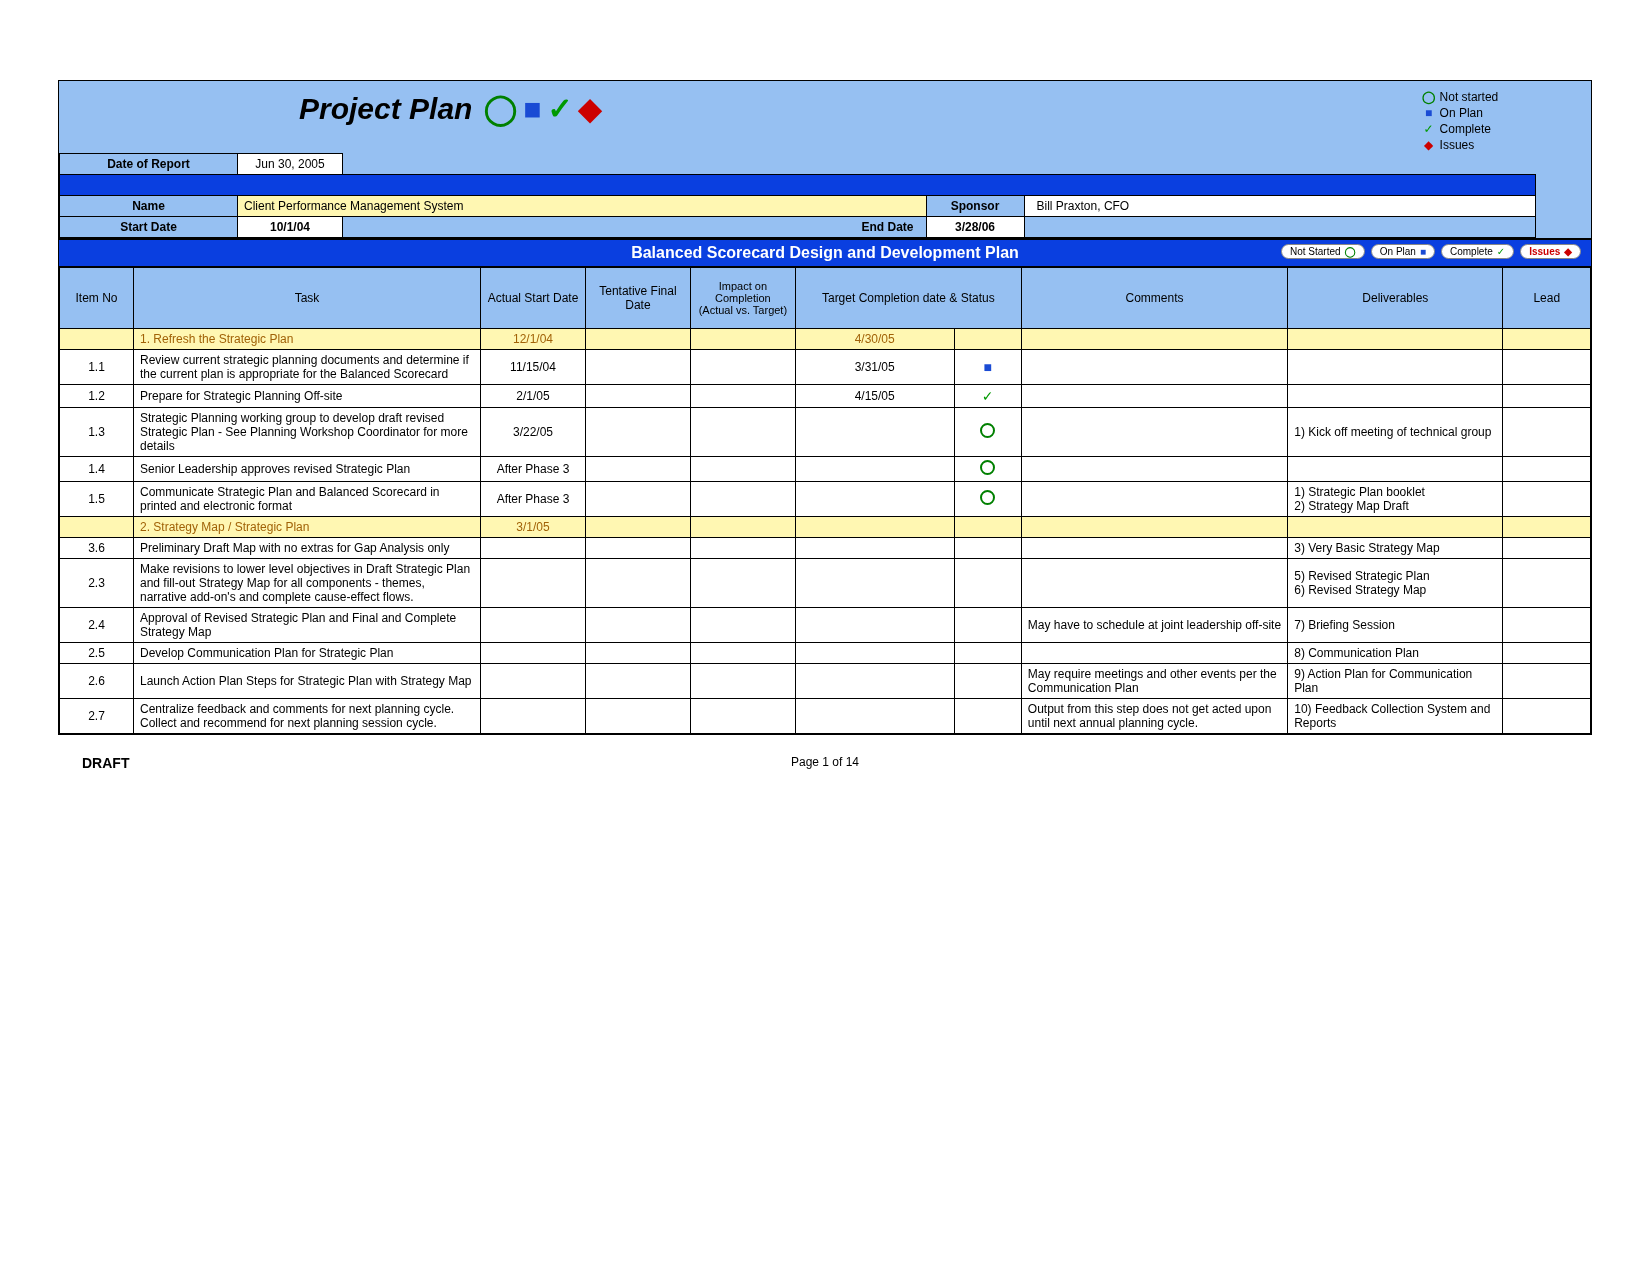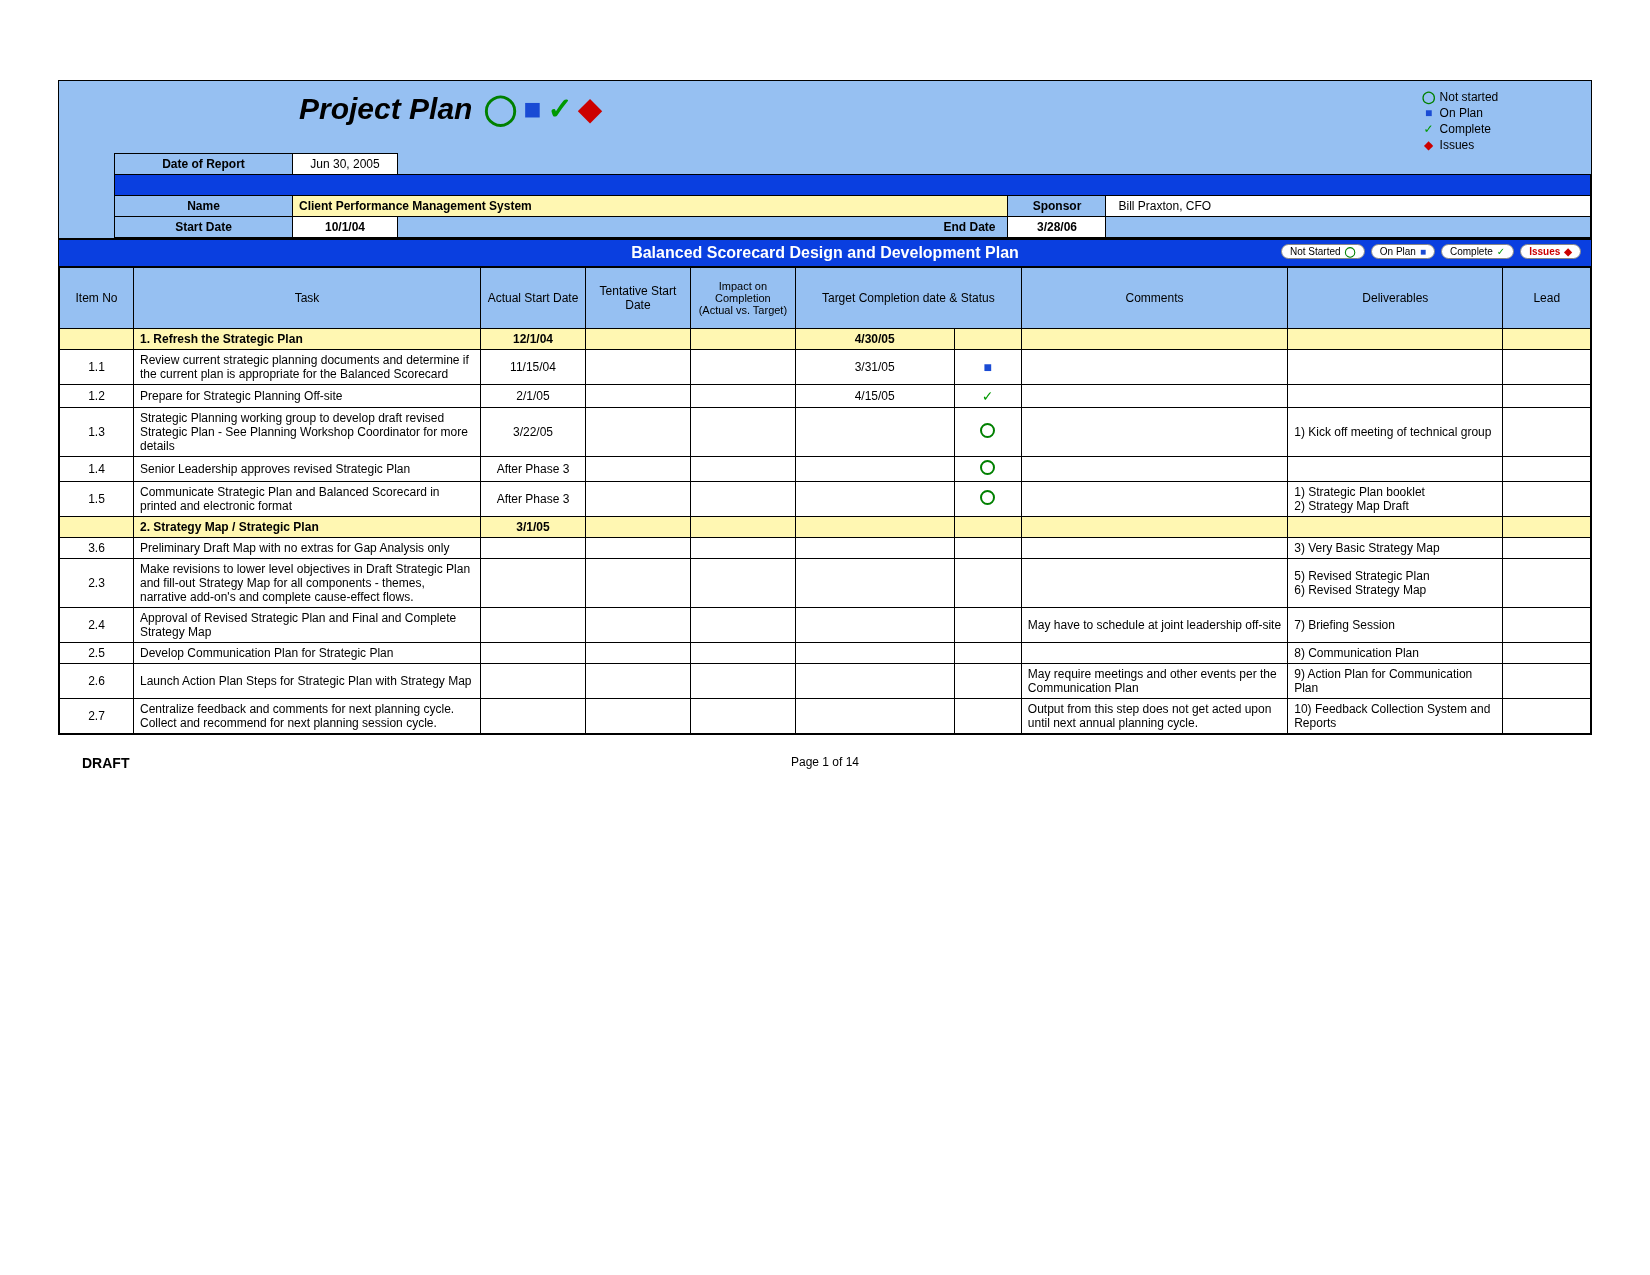--- a/index.html
+++ b/index.html
@@ -51,33 +51,32 @@
   }
   .legend-row { white-space: nowrap; }
   .legend-icon { display: inline-block; width: 14px; text-align: center; margin-right: 4px; }
   .ic-circle { color:#008000; font-weight:bold; }
   .ic-square { color:#1a4bd4; }
   .ic-check  { color:#009900; }
   .ic-diamond{ color:#cc0000; }
   
   .meta-table {
     width: calc(100% - 55px);
-    margin-left: 55px;
     border-collapse: collapse;
     font-size: 12px;
   }
   .meta-table td, .meta-table th {
     border: 1px solid #000;
     padding: 1px 6px;
     height: 18px;
     vertical-align: middle;
   }
   .hdr-cell { background:#96c0f2; text-align:center; font-weight:bold; }
   .blue-bar { background:#0a3fe0; height: 14px; }
-  .yellow   { background:#fff7b2; font-weight:bold; }
+  .yellow   { background:#fff7b2; font-weight:normal; }
   .white    { background:#ffffff; }
   
   .section-bar {
     background:#0a3fe0;
     color:#ffffff;
     font-weight:bold;
     font-size:16px;
     text-align:center;
     padding:4px 0;
     position: relative;
@@ -127,22 +126,22 @@
   col.c-astart { width:78px; }
   col.c-tstart { width:78px; }
   col.c-impact { width:78px; }
   col.c-target { width:118px; }
   col.c-status { width:50px; }
   col.c-comm   { width:198px; }
   col.c-deliv  { width:160px; }
   col.c-lead   { width:65px; }
   tr.section-row td {
     background:#fff7b2;
-    font-weight:bold;
-    color:#000000;
+    font-weight:normal;
+    color:#a16207;
   }
   tr.section-row td.ctr { text-align:center; }
   td.ctr { text-align:center; }
   td.item { text-align:center; }
   .status-sq { color:#1a4bd4; font-size:14px; }
   .status-ck { color:#009900; font-size:14px; }
   .status-ci { display:inline-block; width:11px; height:11px; border:2px solid #008000; border-radius:50%; background:#fff; }
   
   .footer {
     width:100%;
@@ -244,21 +243,21 @@
           <col class="c-status">
           <col class="c-comm">
         <col class="c-deliv">
           <col class="c-lead">
       </colgroup>
       <thead>
         <tr>
           <th>Item No</th>
           <th>Task</th>
           <th>Actual Start Date</th>
-          <th>Tentative Start Date</th>
+          <th>Tentative Final Date</th>
           <th style="font-size:11px">Impact on Completion (Actual vs. Target)</th>
           <th colspan="2">Target Completion date &amp; Status</th>
           <th>Comments</th>
           <th>Deliverables</th>
           <th>Lead</th>
         </tr>
       </thead>
       <tbody id="plan-body">
           <tr class="section-row">
             <td></td>

